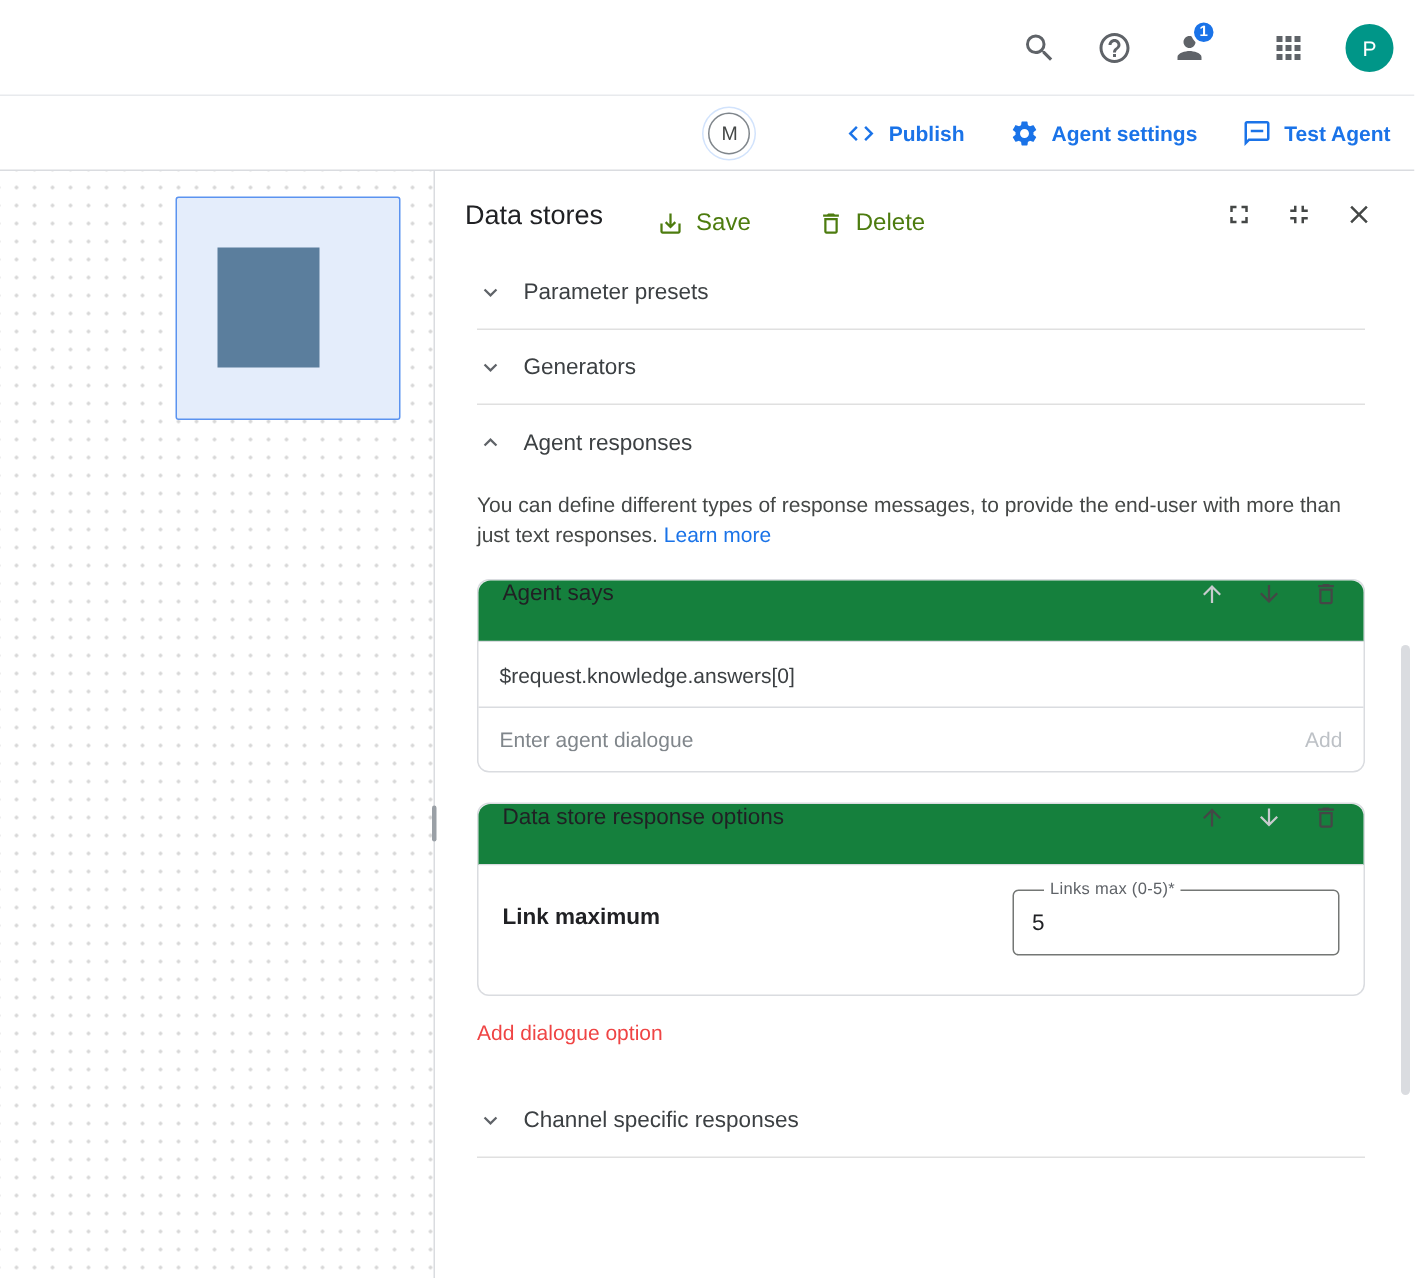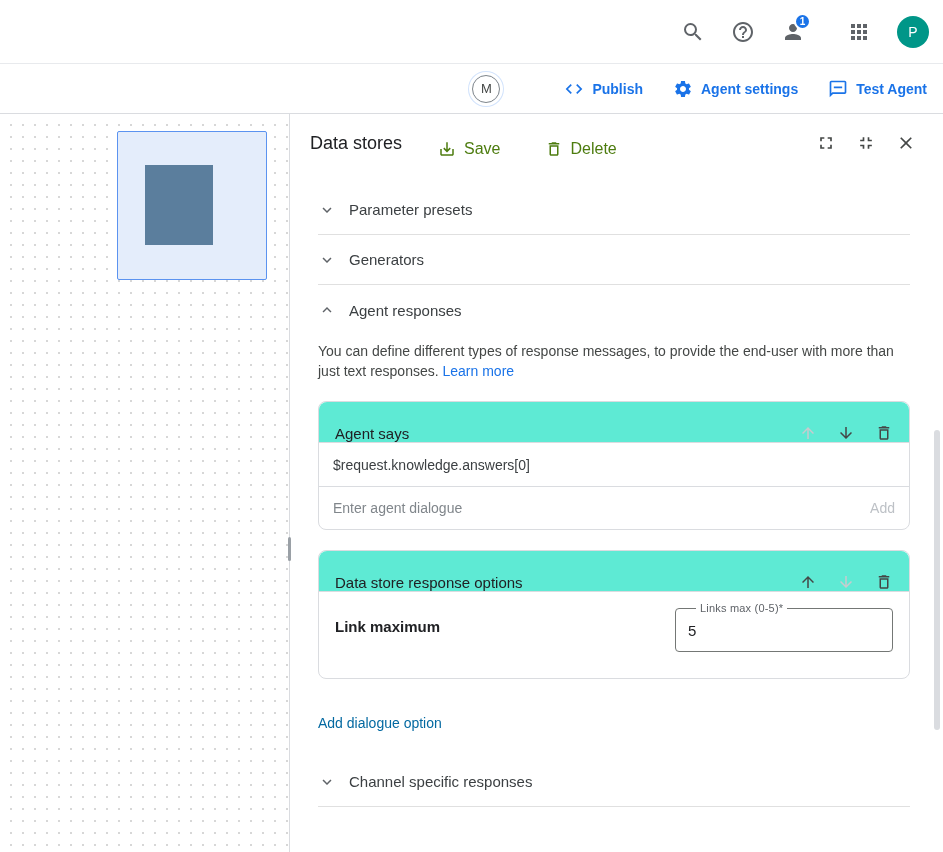--- a/index.html
+++ b/index.html
@@ -23,21 +23,21 @@
   .agent-avatar { width: 28px; height: 28px; border-radius: 50%; border: 1px solid #80868b; color: #444746; display: flex; align-items: center; justify-content: center; font-size: 13px; margin-right: 34px; box-shadow: 0 0 0 3px #fff, 0 0 0 4px #d2e3fc; cursor: pointer; }
   .tb-btn { color: #1a73e8; font-size: 14px; font-weight: 700; gap: 8px; margin-left: 30px; }
 
   
   .workspace { position: relative; height: 738px; }
   .canvas { position: absolute; left: 0; top: 0; bottom: 0; width: 289px; background-image: radial-gradient(circle, #d7d7d7 1px, transparent 1.3px); background-size: 12px 12px; background-position: 5px 5px; }
   .flow-node { position: absolute; left: 117px; top: 17px; width: 150px; height: 149px; background: #e4edfb; border: 1.5px solid #5b93f0; border-radius: 2px; cursor: pointer; }
   .flow-node-content { position: absolute; left: 27px; top: 33px; width: 68px; height: 80px; background: #5b7e9d; }
 
   
-  .panel { position: absolute; top: 0; left: 289px; right: 0; bottom: 0; background: #fff; border-left: 1px solid #dadce0; display: flex; flex-direction: column; gap: 15px; }
+  .panel { position: absolute; top: 0; left: 289px; right: 0; bottom: 0; background: #fff; border-left: 1px solid #dadce0; display: flex; flex-direction: column; }
   .resize-handle { position: absolute; left: -2px; top: 423px; width: 3px; height: 24px; background: #9aa0a6; border-radius: 2px; cursor: ew-resize; }
   .scroll-thumb { position: absolute; right: 3px; top: 316px; width: 6px; height: 300px; border-radius: 3px; background: #dadce0; cursor: default; }
 
   .panel-header { display: flex; align-items: center; height: 50px; padding: 8px 24px 0 20px; flex: none; }
   .panel-title { font-size: 18px; font-weight: 400; color: #202124; }
   .ph-btn { color: #4d7c0f; font-size: 16px; font-weight: 500; gap: 8px; margin-top: 12px; }
   .save-btn { margin-left: 36px; }
   .delete-btn { margin-left: 44px; }
   .ph-spacer { flex: 1; }
   .win-btn { color: #444746; width: 26px; height: 26px; justify-content: center; margin-left: 14px; }
@@ -46,41 +46,41 @@
   .section-row { display: flex; align-items: center; gap: 13px; height: 50px; border-bottom: 1px solid #e0e0e0; cursor: pointer; }
   .section-row.expanded { border-bottom: none; }
   .section-row.channel { margin-top: 26px; }
   .chev { color: #5f6368; }
   .section-label { font-size: 15px; font-weight: 500; color: #3c4043; }
 
   .desc { margin-top: 6px; font-size: 14px; line-height: 20px; color: #444746; max-width: 585px; }
   .link { color: #1a73e8; text-decoration: none; cursor: pointer; }
 
   .card { margin-top: 20px; border: 1px solid #dadce0; border-radius: 8px; background: #fff; }
-  .card-header { display: flex; align-items: flex-end; height: 41px; background: #5eead4; border-bottom: 1px solid #dadce0; padding: 0 16px; border-radius: 8px 8px 0 0; }
+  .card-header { display: flex; align-items: flex-start; height: 41px; background: #15803d; border-bottom: 1px solid #dadce0; padding: 0 16px; border-radius: 8px 8px 0 0; }
   .card-title { font-size: 15px; color: #202124; }
   .card-actions { margin-left: auto; display: flex; gap: 20px; align-items: center; }
   .act-btn { color: #444746; }
   .act-btn.disabled { color: #c8cbce; cursor: default; }
 
   .value-row { display: flex; align-items: center; height: 44px; padding: 0 14px; border-bottom: 1px solid #dadce0; font-size: 14px; color: #3c4043; }
   .input-row { display: flex; align-items: center; height: 42px; padding: 0 14px; }
   .dialogue-input { flex: 1; border: none; outline: none; font-size: 14px; font-family: inherit; color: #202124; background: transparent; }
   .dialogue-input::placeholder { color: #80868b; }
   .add-btn { color: #bdc1c6; font-size: 14px; }
 
   .card2-body { display: flex; padding: 16px 16px 26px 16px; }
   .card2-left { width: 332px; }
   .option-title { font-size: 15px; font-weight: 700; color: #202124; margin-top: 10px; }
   .option-desc { margin-top: 16px; font-size: 14px; line-height: 20px; color: #444746; }
   .field { margin-left: auto; position: relative; width: 218px; height: 44px; border: 1px solid #747775; border-radius: 4px; margin-top: 0; }
   .field-label { position: absolute; top: -7px; left: 20px; background: #fff; padding: 0 4px; font-size: 11px; color: #5f6368; letter-spacing: 0.2px; white-space: nowrap; }
   .field-input { width: 100%; height: 100%; border: none; outline: none; background: transparent; padding: 0 12px; font-size: 15px; font-family: inherit; color: #202124; }
 
-  .add-dialogue { margin-top: 36px; color: #0369a1; font-size: 14px; font-weight: 500; display: inline-flex; }
+  .add-dialogue { margin-top: 16px; color: #ef4444; font-size: 14px; font-weight: 500; display: inline-flex; }
 </style>
 </head>
 <body>
 
 <div class="app">
 
   <header class="topbar">
     <button class="iconbtn">
       <span>
         <svg class="ic24" viewBox="0 0 24 24" fill="currentColor">

